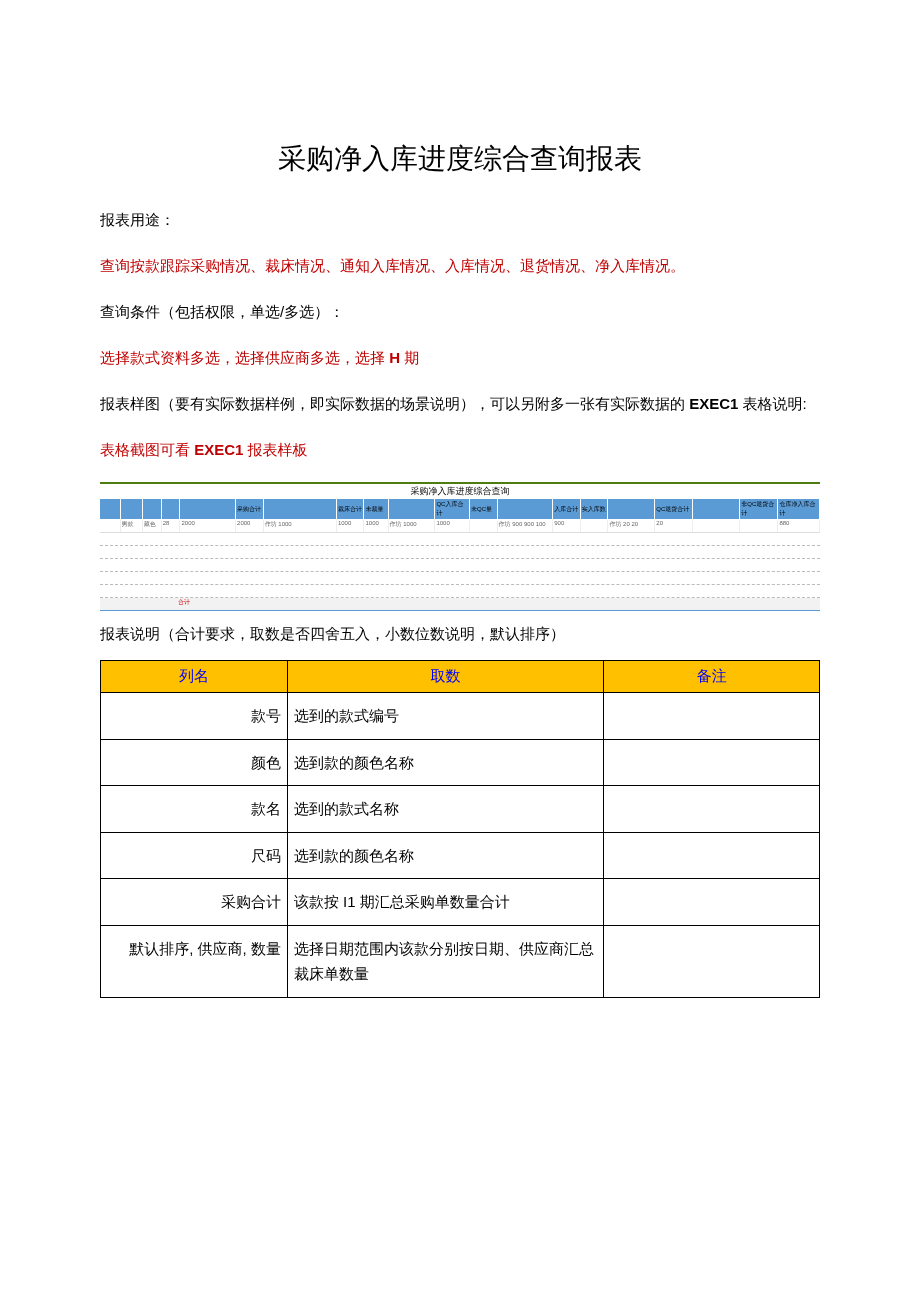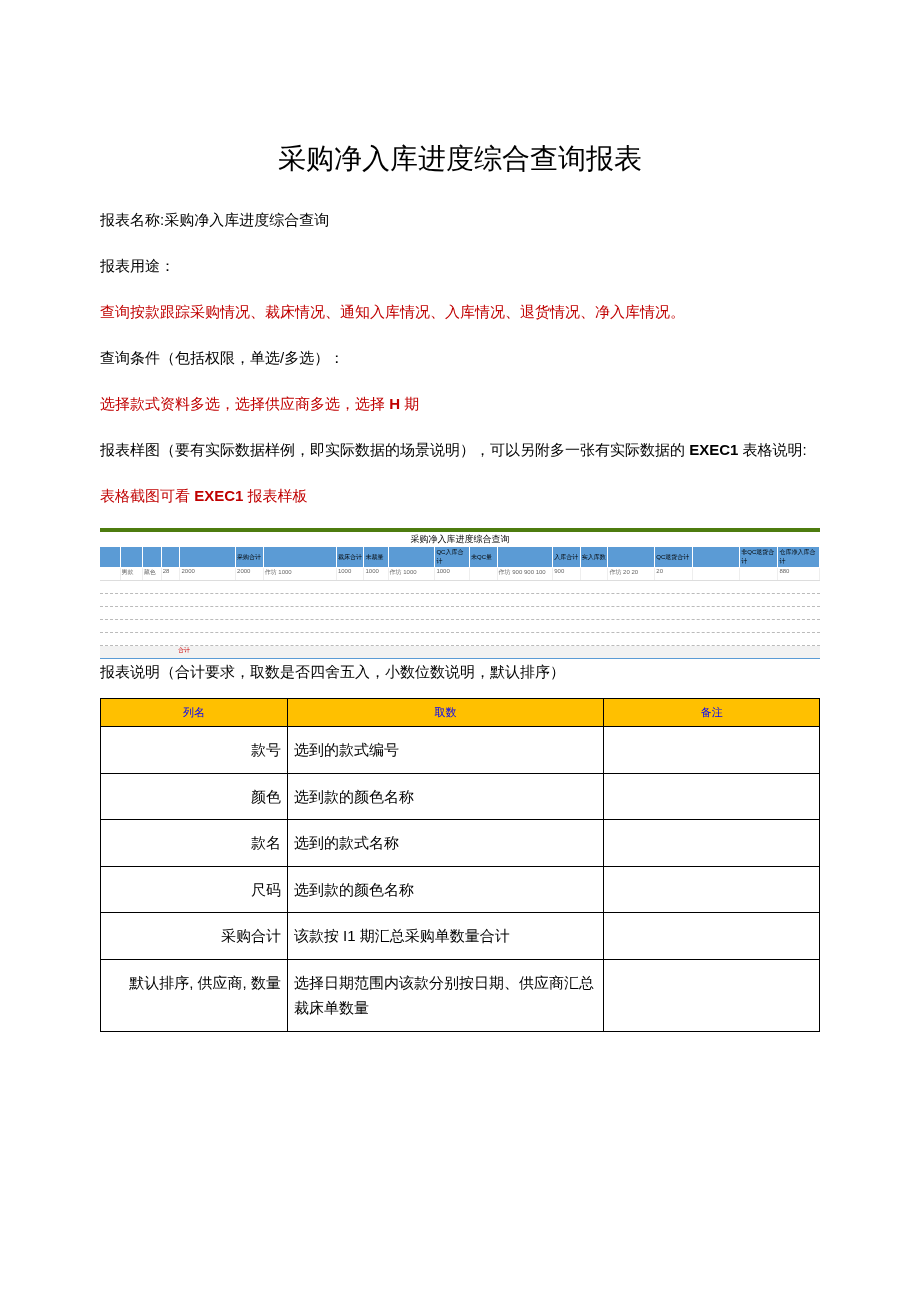--- a/index.html
+++ b/index.html
@@ -26,23 +26,23 @@
     line-height: 1.6;
   }
   .red {
     color: #c00000;
   }
   .bold {
     font-weight: bold;
   }
   .sample-img {
     width: 100%;
-    border-top: 4px solid #4d7c0f;
+    border-top: 2px solid #4d7c0f;
     border-bottom: 1px solid #5b9bd5;
-    margin-bottom: 4px;
+    margin-bottom: 14px;
   }
   .sample-title {
     text-align: center;
     font-size: 9px;
     background: #fff;
     padding: 1px 0;
     color: #000;
   }
   .sample-header-row {
     display: flex;
@@ -91,21 +91,21 @@
     border-collapse: collapse;
     width: 100%;
     margin-top: 2px;
   }
   table.desc th {
     background: #ffc000;
     color: #0000ff;
     font-weight: normal;
     border: 1px solid #000;
     padding: 6px 16px;
-    font-size: 11px;
+    font-size: 15px;
     text-align: center;
   }
   table.desc td {
     border: 1px solid #000;
     padding: 10px 6px;
     font-size: 15px;
     vertical-align: top;
     line-height: 1.7;
   }
   table.desc td:nth-child(1) { width: 26%; text-align: right; }
@@ -113,21 +113,20 @@
   table.desc td:nth-child(3) { width: 30%; }
   .flex-spacer { flex: 1; }
 </style>
 </head>
 <body>
 
 <div class="page">
 
   <h1>采购净入库进度综合查询报表</h1>
 
-  <p class="para">报表名称:采购净入库进度综合查询</p>
 
   <p class="para">报表用途：</p>
 
   <p class="para red">查询按款跟踪采购情况、裁床情况、通知入库情况、入库情况、退货情况、净入库情况。</p>
 
   <p class="para">查询条件（包括权限，单选/多选）：</p>
 
   <p class="para red">
     <span>选择款式资料多选，选择供应商多选，选择 </span><span class="bold">H</span><span> 期</span>
   </p>

